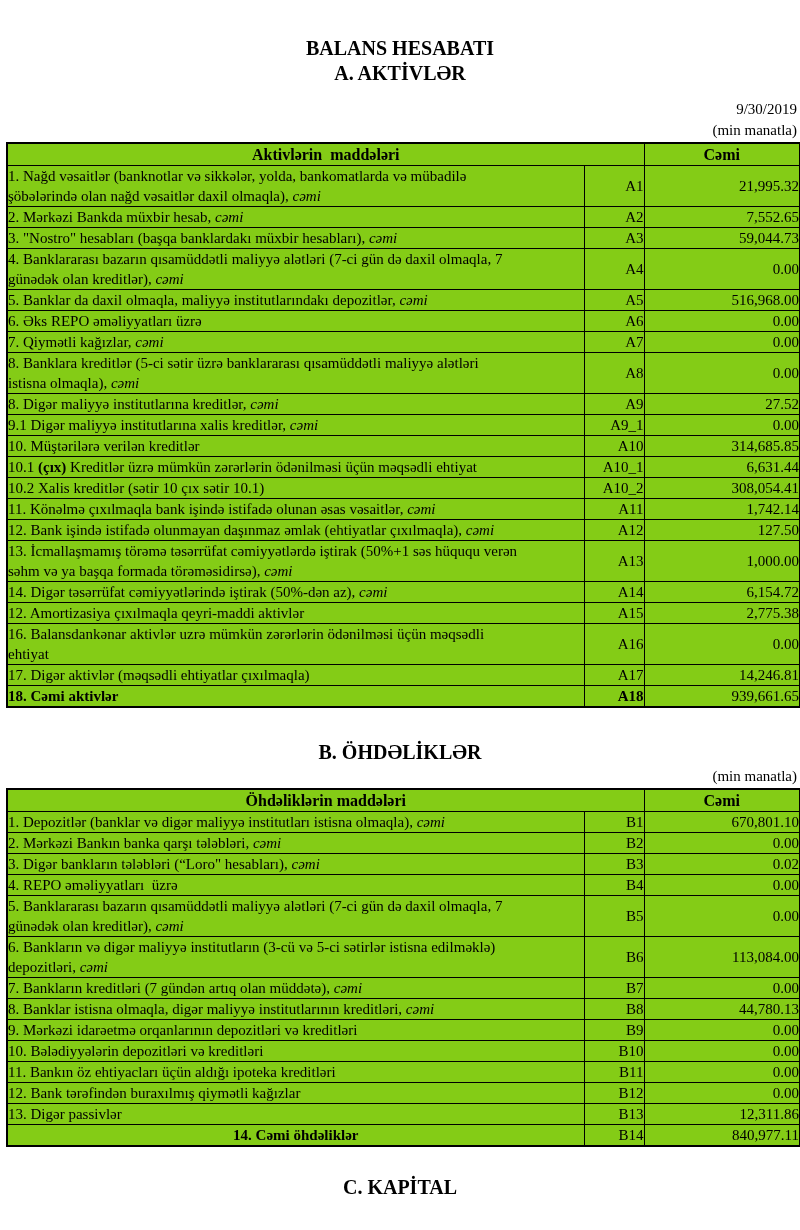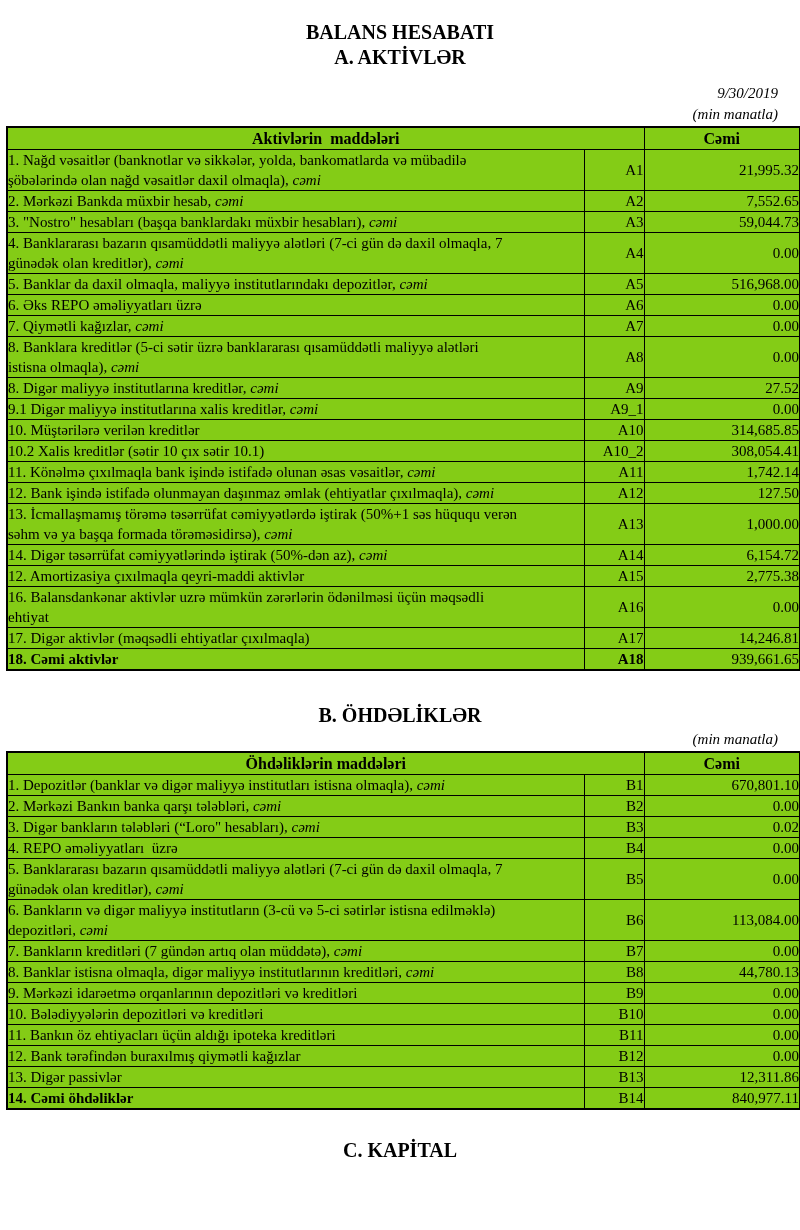--- a/index.html
+++ b/index.html
@@ -1,22 +1,22 @@
 <!DOCTYPE html>
 <html><head>
 <meta charset="utf-8">
 <style>
   html, body { margin:0; padding:0; background:#ffffff; }
   body {
     width:800px; height:1230px; overflow:hidden;
     font-family:"Liberation Serif", serif; color:#000;
     position:relative;
   }
-  .titles { text-align:center; margin-top:20px; font-weight:bold; font-size:20px; line-height:25px; }
-  .right-note { text-align:right; padding-right:22px; font-style:italic; font-size:15px; }
+  .titles { text-align:center; margin-top:36px; font-weight:bold; font-size:20px; line-height:25px; }
+  .right-note { text-align:right; padding-right:3px; font-size:15px; }
   .date-line { margin-top:15px; }
   .unit-line { margin-top:4px; margin-bottom:3px; }
   .section-title { text-align:center; font-weight:bold; font-size:20px; line-height:24px; }
   .sec-b { margin-top:32px; }
   .sec-c { margin-top:28px; }
 
   table.bal {
     border-collapse:collapse; table-layout:fixed;
     width:793px; margin-left:6px;
     background:#84cc16;
@@ -30,21 +30,21 @@
   }
   table.bal th {
     font-weight:bold; text-align:center; font-size:16px;
     height:21px; white-space:pre-wrap;
   }
   td.lbl { text-align:left; padding:0 3px 0 3px; }
   td.lbl span, td.lbl i, td.lbl b { white-space:pre-wrap; }
   td.code { text-align:right; }
   td.val { text-align:right; padding-right:4px; }
   tr.bold-lc td.lbl, tr.bold-lc td.code { font-weight:bold; }
-  tr.bold-l td.lbl { font-weight:bold; }
+  tr.bold-l td.lbl { font-weight:bold;text-align:center; }
 </style>
 </head>
 <body>
 
 <div class="titles">
   <div>BALANS HESABATI</div>
   <div>A. AKTİVLƏR</div>
 </div>
 
 <div class="right-note date-line">9/30/2019</div>
@@ -127,20 +127,25 @@
         <td class="code">A9_1</td>
         <td class="val">0.00</td>
       </tr>
 
       <tr>
         <td class="lbl"><span>10. Müştərilərə verilən kreditlər</span><b></b><span></span><i></i></td>
         <td class="code">A10</td>
         <td class="val">314,685.85</td>
       </tr>
 
+      <tr>
+        <td class="lbl"><span>10.1 </span><b>(çıx)</b><span> Kreditlər üzrə mümkün zərərlərin ödənilməsi üçün məqsədli ehtiyat</span><i></i></td>
+        <td class="code">A10_1</td>
+        <td class="val">6,631.44</td>
+      </tr>
 
       <tr>
         <td class="lbl"><span>10.2 Xalis kreditlər (sətir 10 çıx sətir 10.1)</span><b></b><span></span><i></i></td>
         <td class="code">A10_2</td>
         <td class="val">308,054.41</td>
       </tr>
 
       <tr>
         <td class="lbl"><span>11. Könəlmə çıxılmaqla bank işində istifadə olunan əsas vəsaitlər, </span><b></b><span></span><i>cəmi</i></td>
         <td class="code">A11</td>

